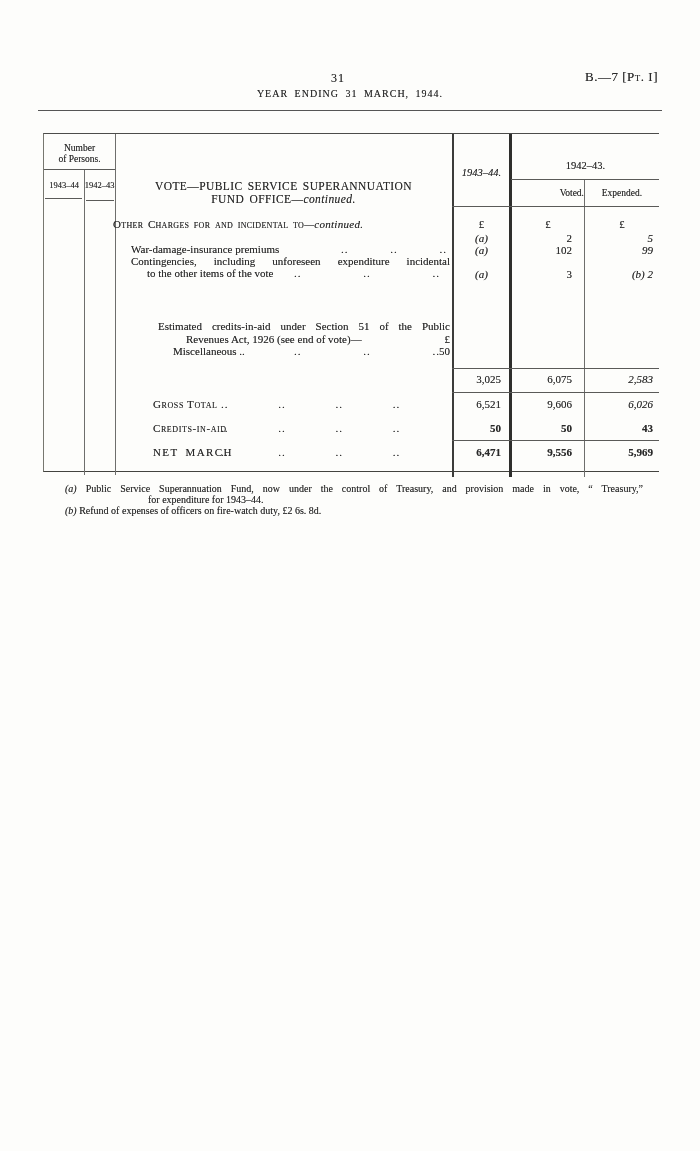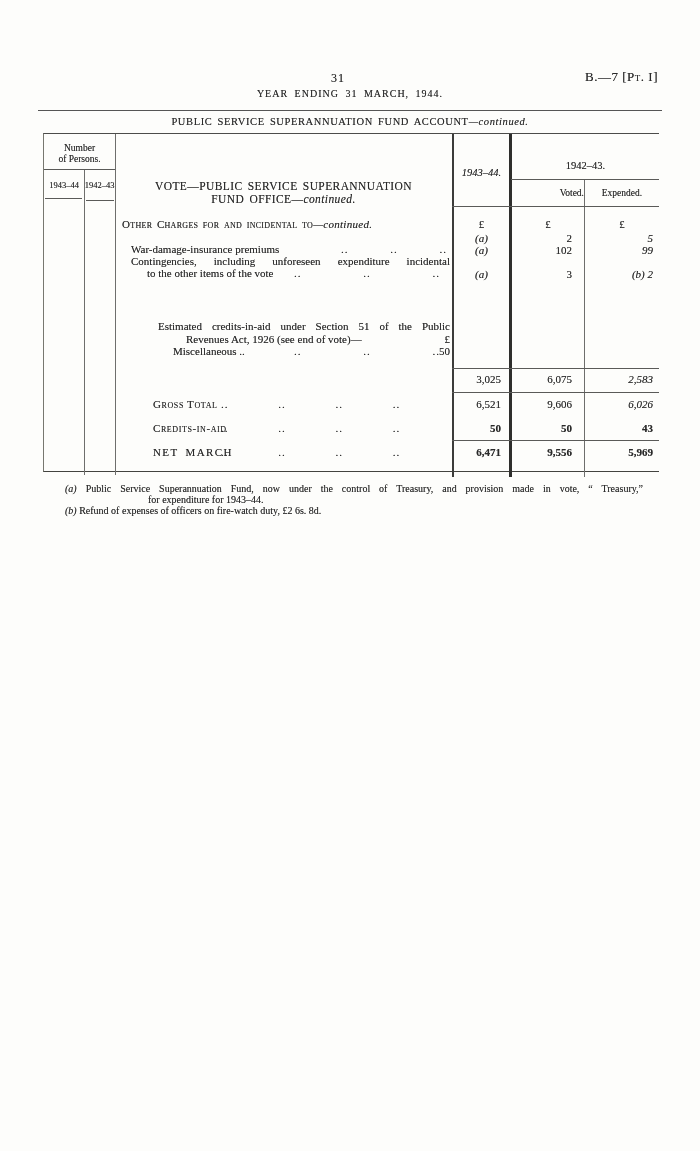--- a/index.html
+++ b/index.html
@@ -53,23 +53,20 @@
 </style>
 </head>
 <body>
 
 <div class="page">
 
   <div class="abs pageno ctr" style="left:308px;top:71px;width:60px;">31</div>
   <div class="abs docref rt" style="left:548px;top:69px;width:110px;">B.—7 [Pt. I]</div>
   <div class="abs yeartitle ctr" style="left:0;top:88px;width:700px;">YEAR ENDING 31 MARCH, 1944.</div>
   <div class="toprule"></div>
-  <div class="abs acct ctr" style="left:0;top:116px;width:700px;">
-    <span>PUBLIC SERVICE SUPERANNUATION FUND ACCOUNT</span><span class="it">—continued.</span>
-  </div>
 
   <div class="tbl">
 
     <div class="vl" style="left:40px;top:35px;bottom:-4px;"></div>
     <div class="vl" style="left:71px;top:0;bottom:-4px;"></div>
     <div class="vl" style="left:408px;top:0;bottom:-6px;width:1.5px;background:#3c3c3a;"></div>
     <div class="vl" style="left:465px;top:0;bottom:-6px;width:3px;background:#2e2e2c;"></div>
     <div class="vl" style="left:540px;top:45px;bottom:-6px;"></div>
 
     <div class="hl" style="left:0;top:35px;width:71px;"></div>
@@ -93,21 +90,21 @@
 
     <div class="abs h105 ctr c1" style="top:33px;font-style:italic;">1943–44.</div>
     <div class="abs h105 ctr" style="left:468px;top:26px;width:147px;">1942–43.</div>
     <div class="abs h95 ctr c2" style="top:54px;text-align:right;">Voted.</div>
     <div class="abs h95 ctr c3" style="top:54px;">Expended.</div>
 
     <div class="abs t ctr c1" style="top:84px;">£</div>
     <div class="abs t ctr c2" style="top:84px;">£</div>
     <div class="abs t ctr c3" style="top:84px;">£</div>
 
-    <div class="abs schead" style="left:78px;top:84px;font-family:Liberation Serif, serif;">
+    <div class="abs schead" style="left:69px;top:84px;font-family:Liberation Serif, serif;">
       <span class="sc">Other Charges for and incidental to</span><span class="it">—continued.</span>
     </div>
 
     <div class="abs t ctr it c1" style="top:98px;">(a)</div>
     <div class="abs t rt c2" style="top:98px;">2</div>
     <div class="abs t rt it c3" style="top:98px;">5</div>
 
     <div class="abs t" style="left:87px;top:109px;">War-damage-insurance premiums</div>
     <div class="dots dots3w" style="left:297px;top:109px;">.. .. ..</div>
     <div class="abs t ctr it c1" style="top:110px;">(a)</div>

